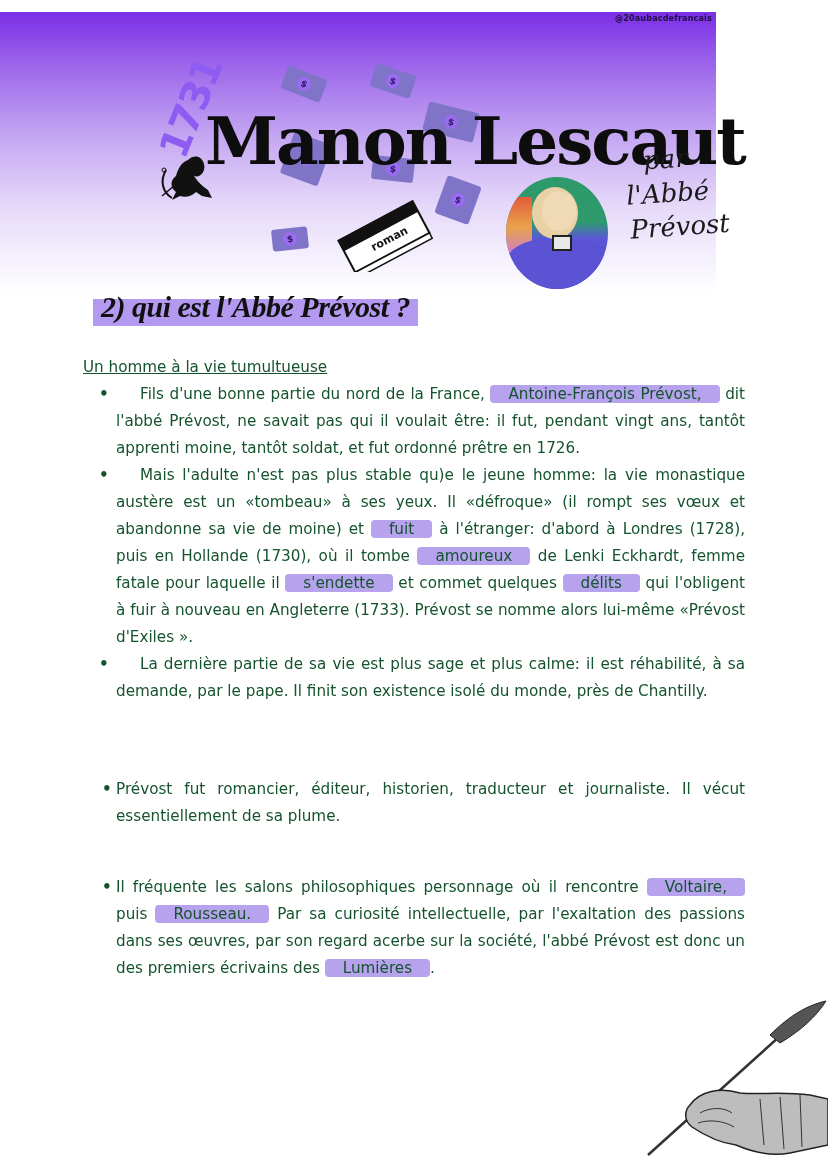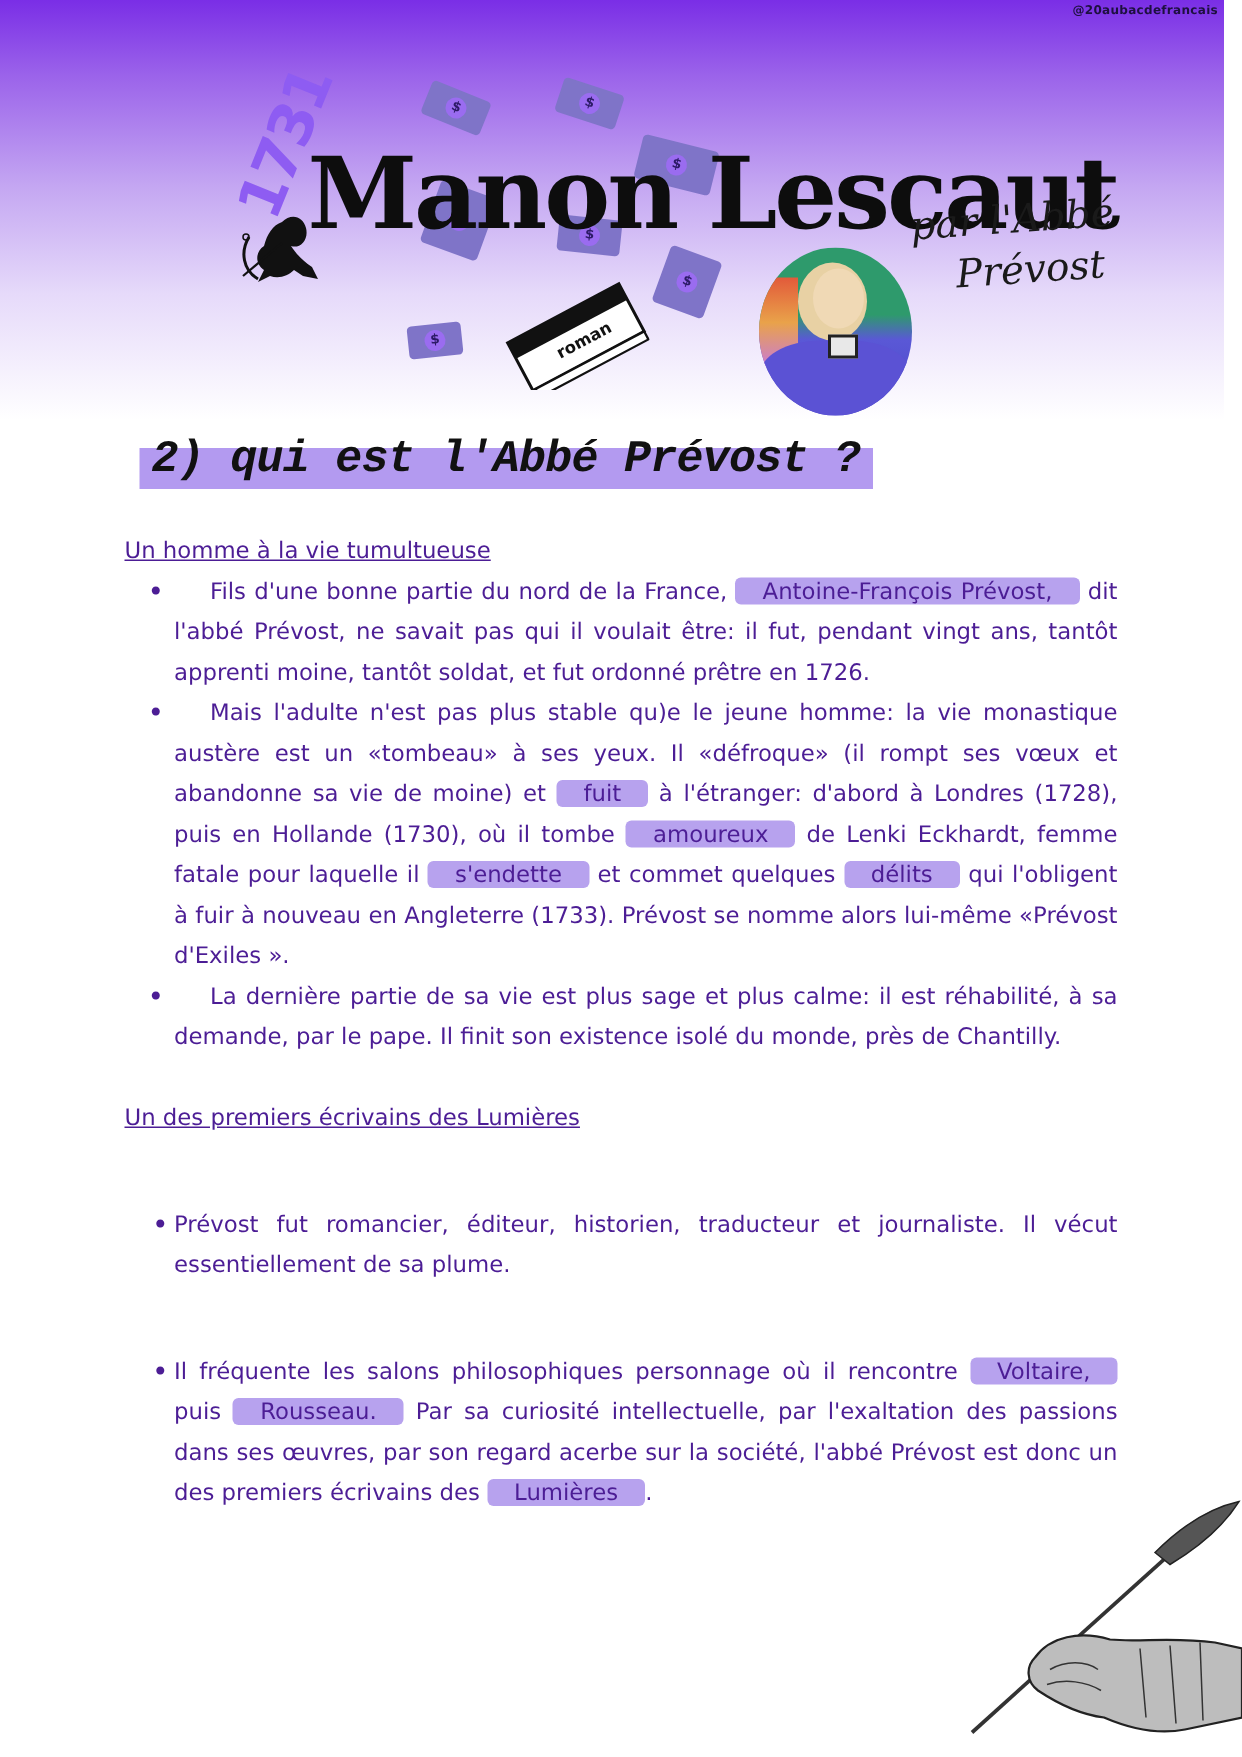--- a/index.html
+++ b/index.html
@@ -3,21 +3,21 @@
 <meta charset="utf-8">
 <style>
   html, body { margin: 0; padding: 0; }
   body {
     width: 828px; height: 1171px; position: relative; overflow: hidden;
     background: #ffffff;
     font-family: "DejaVu Sans", sans-serif;
     color: #111;
   }
   .header {
-    position: absolute; left: 0; top: 0; width: 816px; height: 280px;
+    position: absolute; left: 0; top: 12px; width: 716px; height: 280px;
     background: linear-gradient(to bottom, #7a2ee6 0%, #9b63ea 18%, #c5a8f2 45%, #e6dafa 70%, #ffffff 100%);
   }
   .watermark {
     position: absolute; right: 4px; top: 2px; font-size: 8px; font-weight: bold;
     color: #1e1040; letter-spacing: 0.2px;
   }
   .year {
     position: absolute; left: 150px; top: 62px; font-size: 40px; font-weight: bold;
     color: #8e5cf2; transform: rotate(-68deg); transform-origin: left top;
     font-family: "DejaVu Sans", sans-serif; letter-spacing: -2px;
@@ -66,29 +66,29 @@
     position: absolute; left: 46px; top: 58px; width: 16px; height: 12px; background: #e8e8e8;
     border: 2px solid #222;
   }
   .portrait .coat {
     position: absolute; left: 0; top: 62px; width: 102px; height: 60px;
     background: #5b52d4; border-radius: 40% 40% 0 0;
   }
 
   .section-title {
     position: absolute; left: 93px; top: 290px; height: 40px;
-    font-family: Liberation Mono, monospace; font-style: italic; font-weight: bold; font-size: 30px;
+    font-family: Liberation Serif, serif; font-style: italic; font-weight: bold; font-size: 30px;
     color: #111; padding: 0 8px; white-space: nowrap;
     background: linear-gradient(to bottom, transparent 0 22%, #b39af0 22% 90%, transparent 90%);
     letter-spacing: -0.5px;
   }
 
   .content {
     position: absolute; left: 83px; top: 354px; width: 662px;
-    font-family: "DejaVu Sans", sans-serif; font-size: 15.2px; line-height: 27px; color: #4c1d95;
+    font-family: "DejaVu Sans", sans-serif; font-size: 15.2px; line-height: 27px; color: #14532d;
   }
   .subhead { text-decoration: underline; font-size: 15.2px; margin: 0; }
   ul { margin: 0; padding: 0; list-style: none; }
   li { position: relative; padding-left: 33px; text-align: justify; }
   li::before {
     content: "•"; position: absolute; left: 16px; top: 0; font-weight: bold;
   }
   li.tight { padding-left: 33px; margin-top: 44px; }
   li.tight::before { left: 19px; }
   p.para { margin: 0; text-align: justify; }
@@ -169,21 +169,20 @@
   <ul>
     <li><span style="padding-left:24px"></span><span>Fils d'une bonne partie du nord de la France, </span><span class="hl">Antoine-François Prévost,</span><span> dit l'abbé Prévost, ne savait pas qui il voulait être: il fut, pendant vingt ans, tantôt apprenti moine, tantôt soldat, et fut ordonné prêtre en 1726.</span></li>
     <li><span style="padding-left:24px"></span><span>Mais l'adulte n'est pas plus stable qu)e le jeune homme: la vie monastique austère est un «tombeau» à ses yeux. Il «défroque» (il rompt ses vœux et abandonne sa vie de moine) et </span><span class="hl">fuit</span><span> à l'étranger: d'abord à Londres (1728), puis en Hollande (1730), où il tombe </span><span class="hl">amoureux</span><span> de Lenki Eckhardt, femme fatale pour laquelle il </span><span class="hl">s'endette</span><span> et commet quelques </span><span class="hl">délits</span><span> qui l'obligent à fuir à nouveau en Angleterre (1733). Prévost se nomme alors lui-même «Prévost d'Exiles ».</span></li>
   </ul>
   <ul>
     <li><span style="padding-left:24px"></span><span>La dernière partie de sa vie est plus sage et plus calme: il est réhabilité, à sa demande, par le pape. Il finit son existence isolé du monde, près de Chantilly.</span></li>
   </ul>
 
   <div class="gap"></div>
 
-  <p class="subhead">Un des premiers écrivains des Lumières </p>
   <ul>
     <li class="tight"><span>Prévost fut romancier, éditeur, historien, traducteur et journaliste. Il vécut essentiellement de sa plume.</span></li>
     <li class="tight"><span>Il fréquente les salons philosophiques personnage où il rencontre </span><span class="hl">Voltaire,</span><span> puis </span><span class="hl">Rousseau.</span><span> Par sa curiosité intellectuelle, par l'exaltation des passions dans ses œuvres, par son regard acerbe sur la société, l'abbé Prévost est donc un des premiers écrivains des </span><span class="hl">Lumières</span><span>.</span></li>
   </ul>
 </div>
 
 <svg class="quill" viewBox="0 0 188 176">
   <path d="M8 160 L170 14" stroke="#333" stroke-width="2.5"></path>
   <path d="M130 40 C150 20 168 10 186 6 C176 22 160 36 140 48 Z" fill="#555" stroke="#222" stroke-width="1"></path>
   <path d="M50 110 C60 96 80 92 100 98 C120 100 140 96 170 100 L188 104 L188 150 L150 158 C130 162 110 156 96 150 C80 148 64 140 52 132 C44 126 44 116 50 110 Z" fill="#bdbdbd" stroke="#222" stroke-width="1.5"></path>

